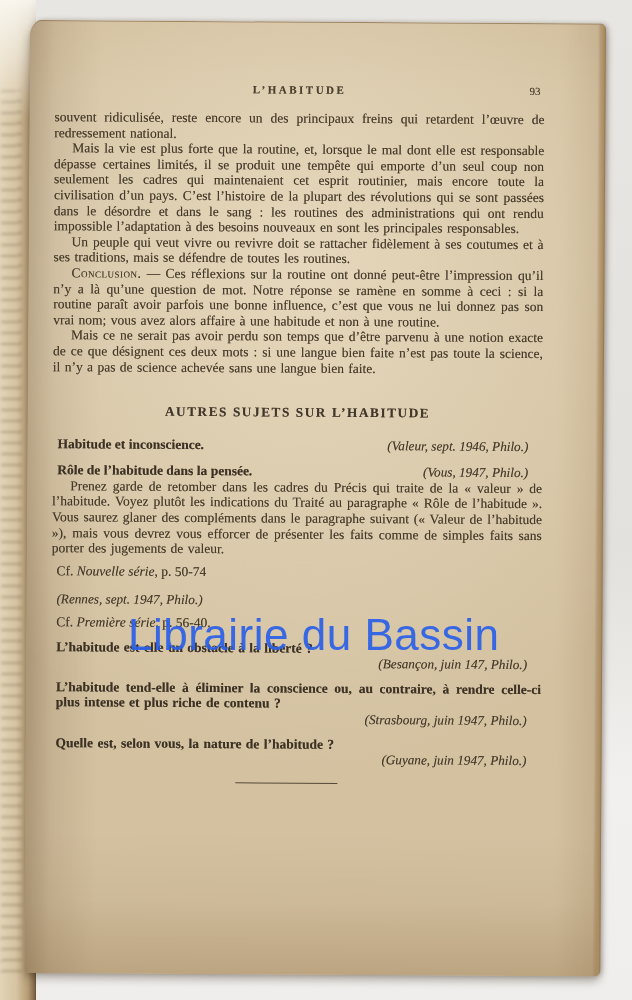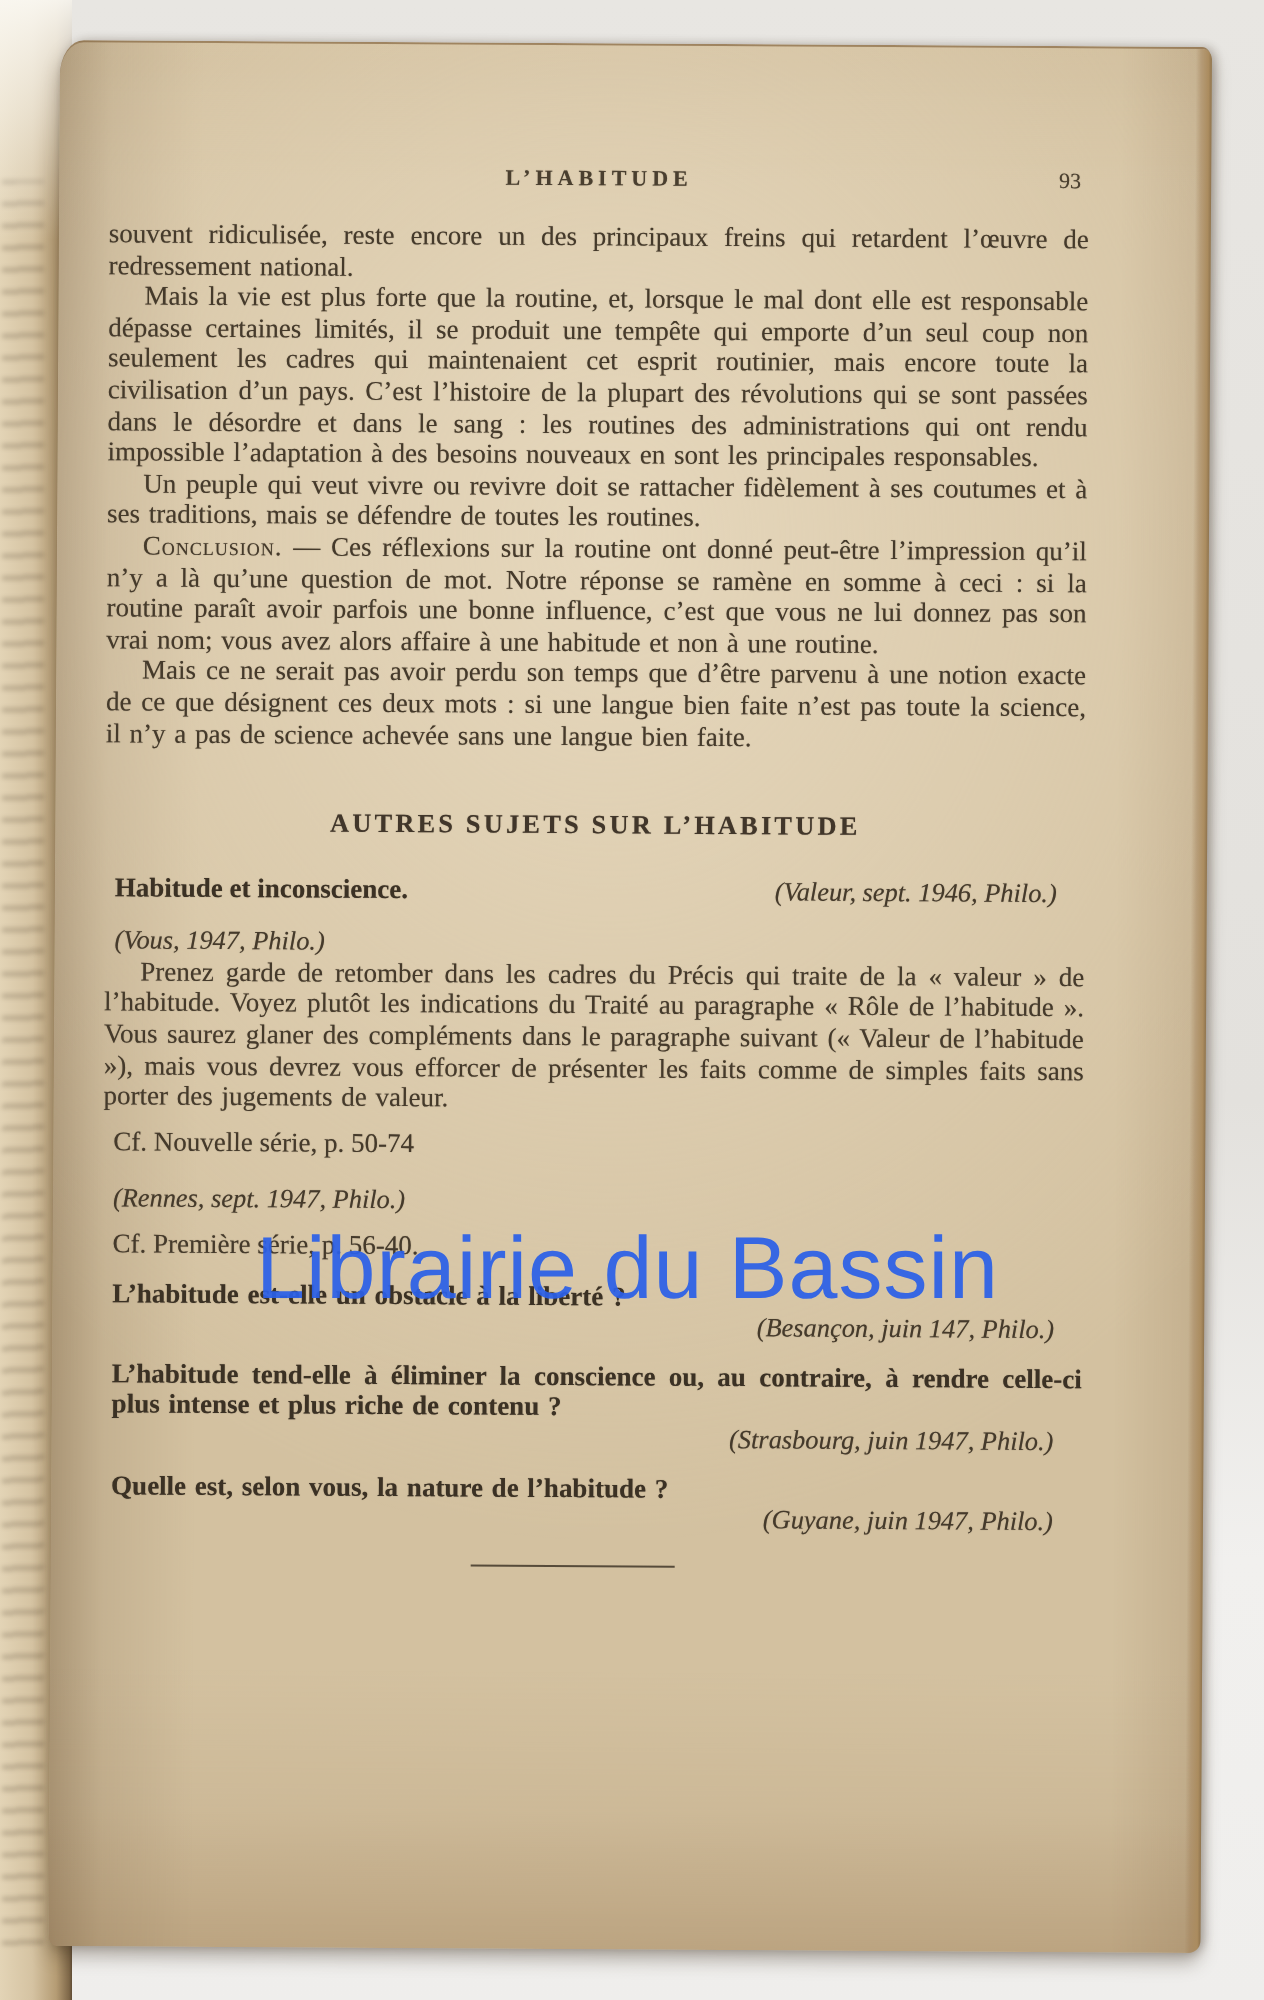--- a/index.html
+++ b/index.html
@@ -72,21 +72,21 @@
 
   .q-row{display:flex;justify-content:space-between;align-items:baseline;padding:0 14px 0 5px;margin-top:11px;}
   .q-row.tight{margin-top:13px;}
   .q-label{font-weight:bold;color:#3b3124;}
   .q-attr{font-style:italic;white-space:nowrap;font-size:13.2px;}
   .q-block{margin-top:9px;padding-left:5px;}
   .q-block .q-label{text-align:justify;word-spacing:1px;}
   .q-block .q-attr{display:block;text-align:right;padding-right:14px;}
 
   .cf-line{margin-top:7px;padding-left:5px;}
-  .cf-line .i{text-align:right;}
+  .cf-line .i{font-style:italic;text-align:right;}
   .advice{margin-top:11px;}
   .advice .i{}
 
   .divider{
     margin:15px 0 0 185px;width:102px;height:0;
     border-top:1.6px solid rgba(64,54,40,.85);
   }
 
   
   .watermark{
@@ -126,20 +126,21 @@
         <p class="para indent">Mais ce ne serait pas avoir perdu son temps que d’être parvenu à une notion exacte de ce que désignent ces deux mots : si une langue bien faite n’est pas toute la science, il n’y a pas de science achevée sans une langue bien faite.</p>
 
         <div class="section-title">AUTRES SUJETS SUR L’HABITUDE</div>
 
         <div class="q-row">
           <span class="q-label">Habitude et inconscience.</span>
           <span class="q-attr">(Valeur, sept. 1946, Philo.)</span>
         </div>
 
         <div class="q-row">
+          <span class="q-label">Rôle de l’habitude dans la pensée.</span>
           <span class="q-attr">(Vous, 1947, Philo.)</span>
         </div>
 
         <p class="para indent advice"><span>Prenez garde de retomber dans les cadres du </span><span class="i">Précis</span><span> qui traite de la « valeur » de l’habitude. Voyez plutôt les indications du </span><span class="i">Traité</span><span> au paragraphe « Rôle de l’habitude ». Vous saurez glaner des compléments dans le paragraphe suivant (« Valeur de l’habitude »), mais vous devrez vous efforcer de présenter les faits comme de simples faits sans porter des jugements de valeur.</span></p>
 
         <div class="cf-line"><span>Cf. </span><span class="i">Nouvelle série</span><span>, p. 50-74</span></div>
 
         <div class="q-row tight">
           <span class="q-attr">(Rennes, sept. 1947, Philo.)</span>
         </div>

